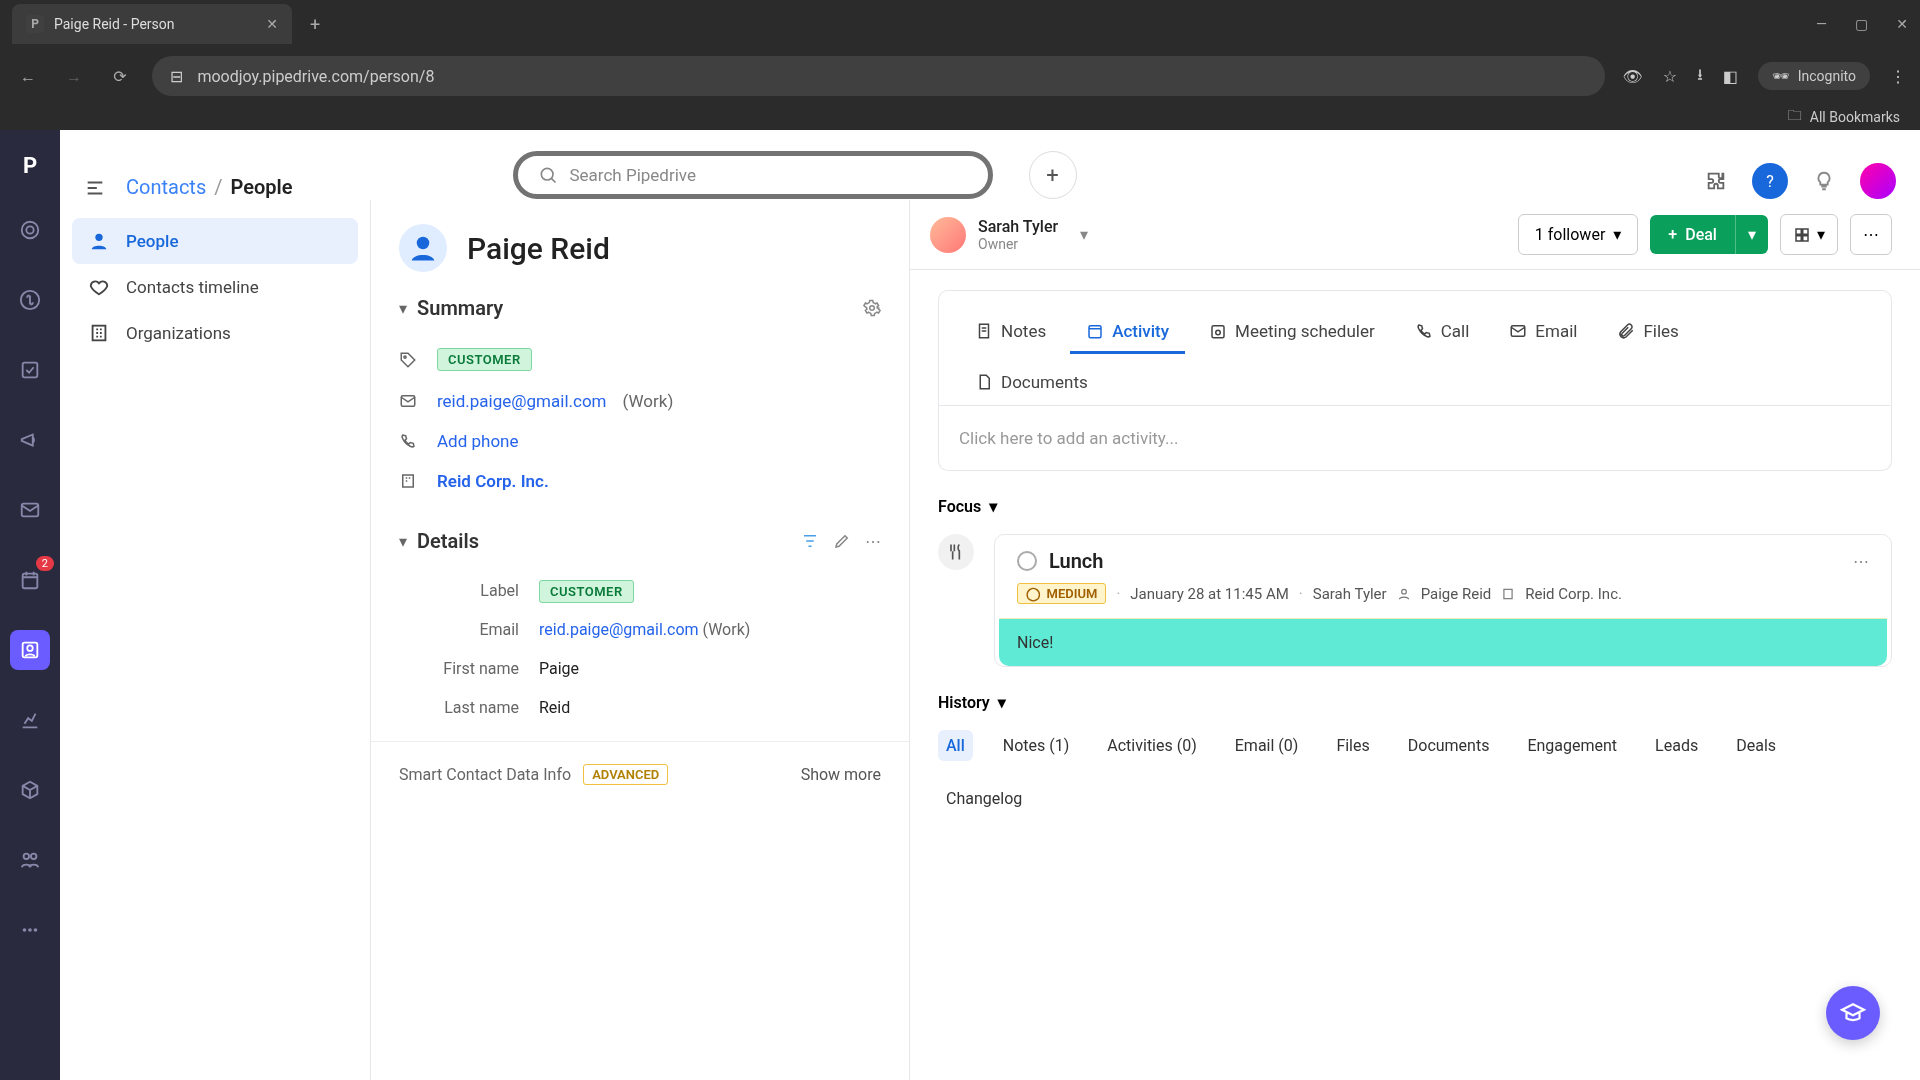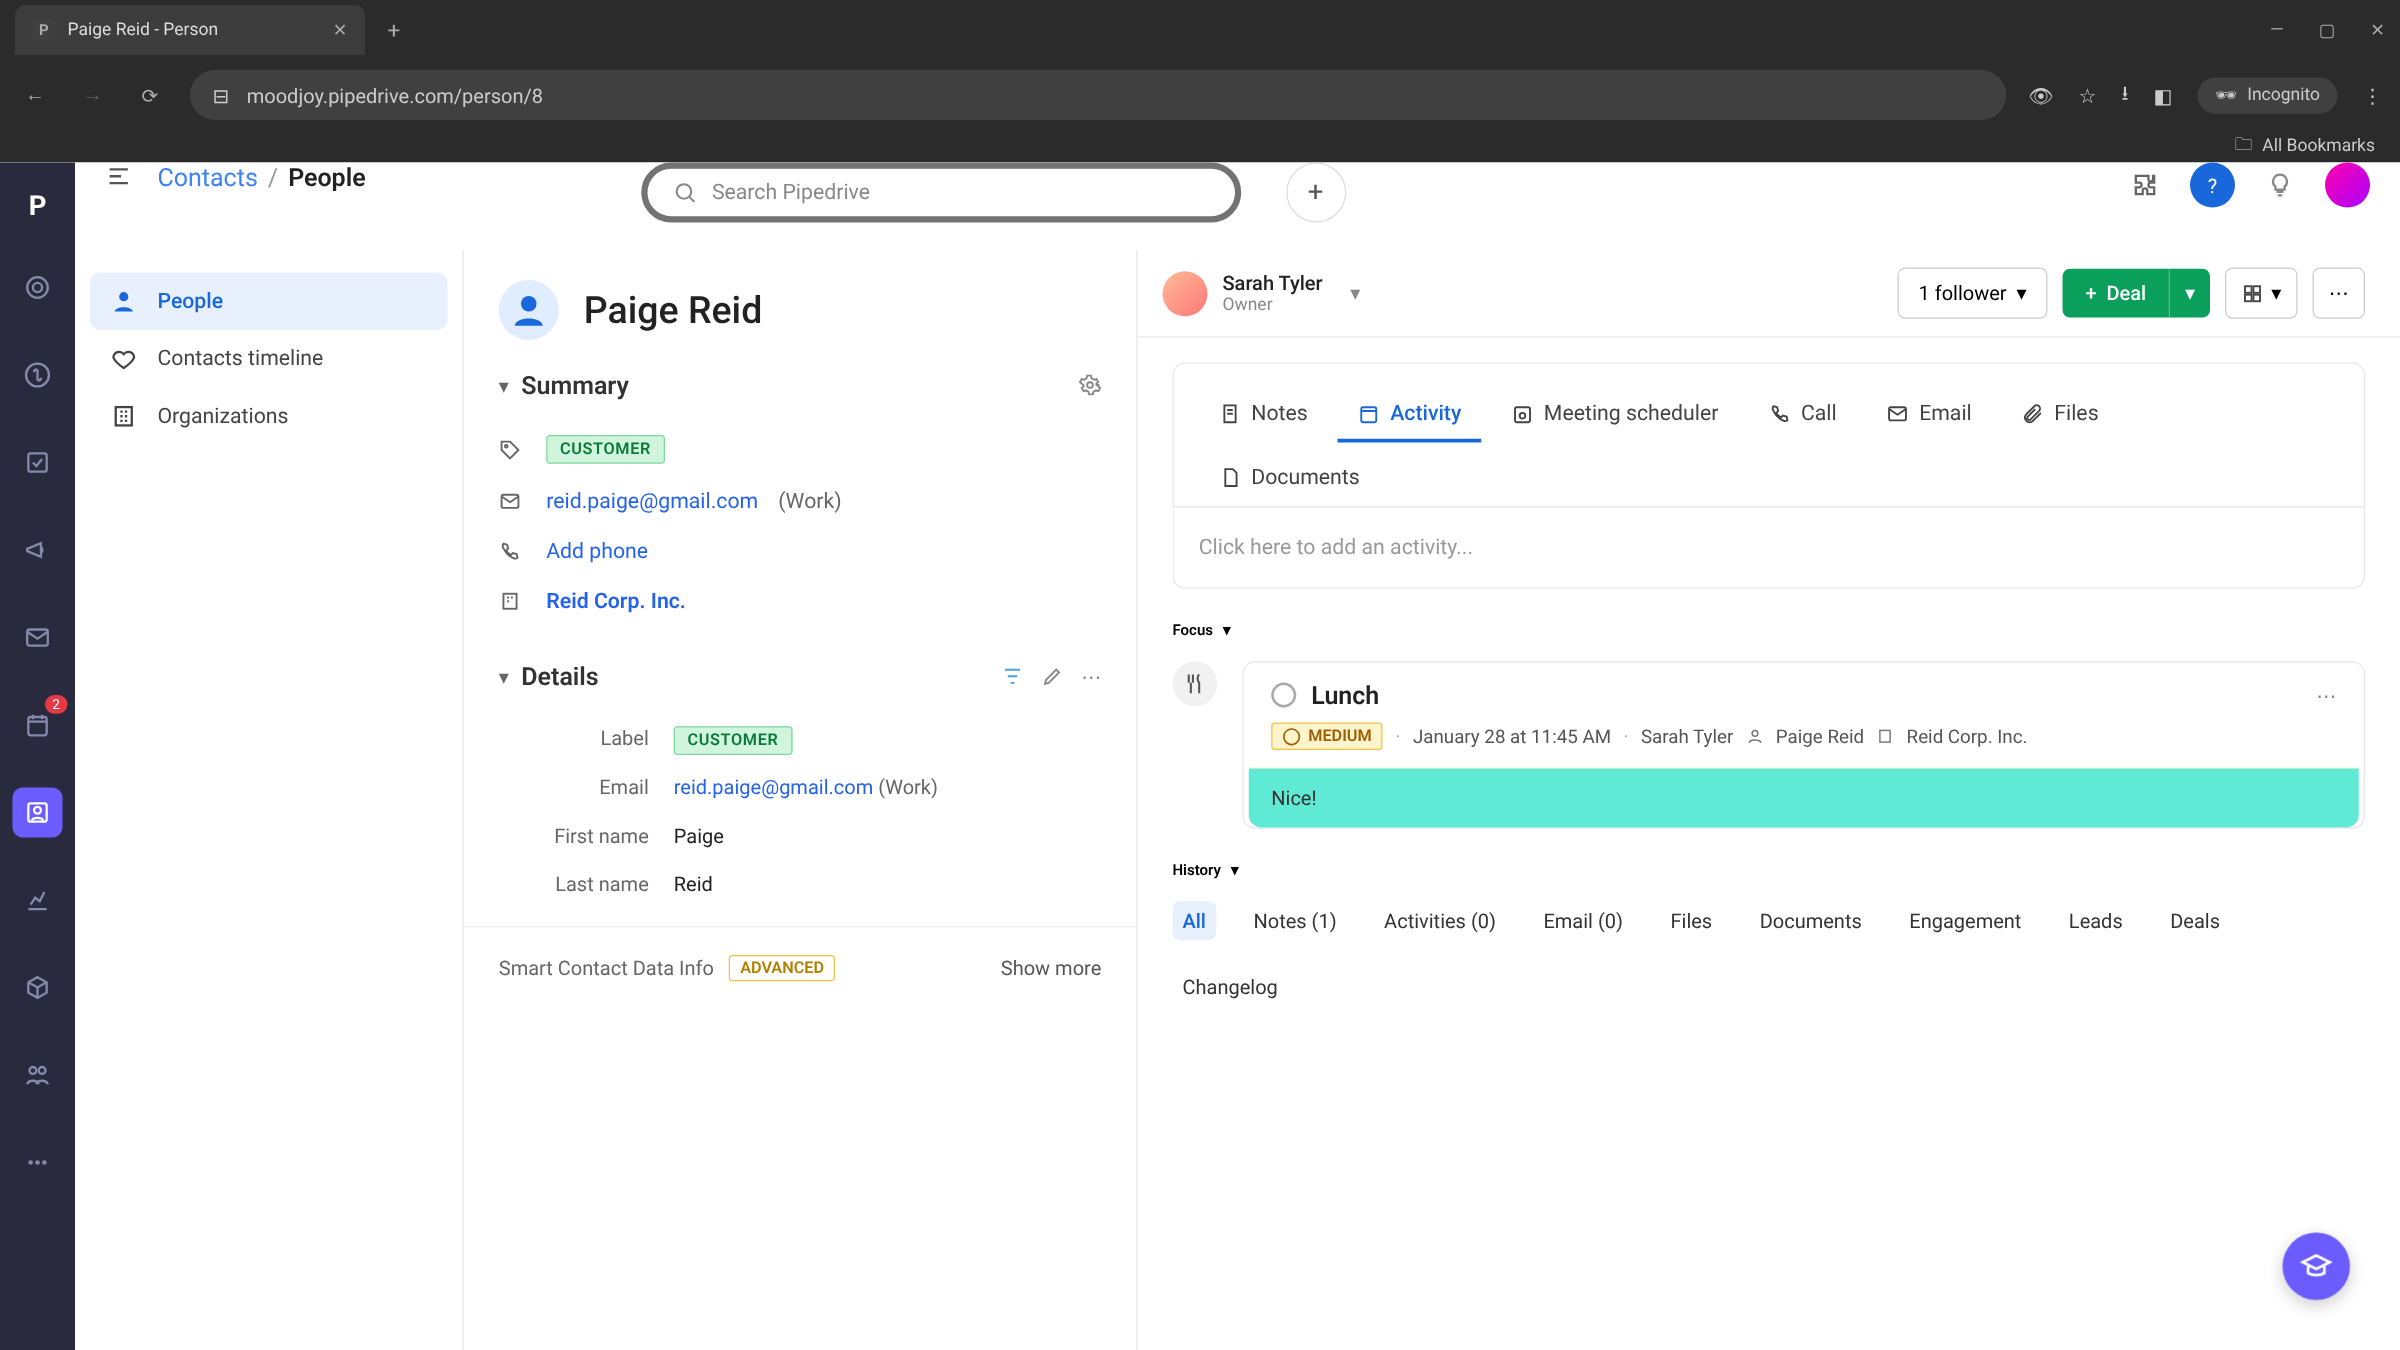--- a/index.html
+++ b/index.html
@@ -28,21 +28,21 @@
 .app { display: flex; height: calc(1080px - 130px); background: #fff; }
 
 .rail { width: 60px; background: #2a2a3e; display: flex; flex-direction: column; align-items: center; padding-top: 20px; gap: 30px; }
 .rail-logo { width: 30px; height: 30px; display: flex; align-items: center; justify-content: center; color: #fff; font-size: 22px; font-weight: bold; }
 .rail-item { width: 40px; height: 40px; display: flex; align-items: center; justify-content: center; color: #8888aa; cursor: pointer; border-radius: 8px; position: relative; }
 .rail-item.active { background: #6b5cff; color: #fff; }
 .rail-badge { position: absolute; top: -4px; right: -4px; background: #e63946; color: #fff; border-radius: 10px; font-size: 11px; padding: 1px 6px; }
 
 .app-main { flex: 1; display: flex; flex-direction: column; }
 
-.topbar { height: 70px; display: flex; align-items: flex-start; padding: 0 24px; gap: 20px; border-bottom: 1px solid transparent; }
+.topbar { height: 70px; display: flex; align-items: flex-end; padding: 0 24px; gap: 20px; border-bottom: 1px solid transparent; }
 .hamburger { cursor: pointer; color: #555; }
 .breadcrumb { font-size: 20px; display: flex; gap: 8px; align-items: center; }
 .breadcrumb a { color: #3b82f6; text-decoration: none; }
 .breadcrumb .sep { color: #999; }
 .breadcrumb .current { color: #222; font-weight: 600; }
 
 .search-pill { margin-left: 200px; width: 480px; height: 48px; border: 5px solid #737373; border-radius: 28px; display: flex; align-items: center; padding: 0 20px; gap: 12px; color: #888; font-size: 17px; }
 .add-btn { width: 48px; height: 48px; border: 1px solid #ddd; border-radius: 50%; display: flex; align-items: center; justify-content: center; color: #555; font-size: 22px; cursor: pointer; margin-left: 16px; }
 .topbar-right { margin-left: auto; display: flex; align-items: center; gap: 18px; }
 .topbar-icon { width: 36px; height: 36px; border-radius: 50%; display: flex; align-items: center; justify-content: center; cursor: pointer; }
@@ -106,21 +106,21 @@
 
 .right-wrapper { flex: 1; display: flex; flex-direction: column; }
 
 .tabs { display: flex; gap: 8px; padding: 20px 20px 0; flex-wrap: wrap; border: 1px solid #e5e7eb; border-radius: 10px 10px 0 0; background: #fff; }
 .tab-item { display: flex; align-items: center; gap: 8px; padding: 10px 16px; font-size: 17px; color: #444; cursor: pointer; border-bottom: 3px solid transparent; }
 .tab-item.active { color: #1868db; border-bottom-color: #1868db; font-weight: 500; }
 
 .activity-input { border: 1px solid #e5e7eb; border-top: none; border-radius: 0 0 10px 10px; padding: 22px 20px; color: #999; font-size: 17px; cursor: text; }
 
 .section-mini { margin-top: 26px; }
-.section-mini-header { font-size: 12px; font-weight: 600; display: flex; align-items: center; gap: 8px; margin-bottom: 18px; }
+.section-mini-header { font-size: 16px; font-weight: 600; display: flex; align-items: center; gap: 8px; margin-bottom: 18px; }
 
 .activity-card { display: flex; gap: 20px; }
 .activity-type-icon { width: 36px; height: 36px; background: #f1f1f1; border-radius: 50%; display: flex; align-items: center; justify-content: center; color: #555; }
 .activity-body { flex: 1; border: 1px solid #e5e7eb; border-radius: 10px; padding: 14px 22px 0; }
 .activity-title-row { display: flex; align-items: center; gap: 12px; }
 .activity-check { width: 20px; height: 20px; border: 2px solid #aaa; border-radius: 50%; }
 .activity-title { font-size: 20px; font-weight: 600; color: #222; }
 .activity-more { margin-left: auto; color: #888; cursor: pointer; }
 .activity-meta { display: flex; align-items: center; gap: 10px; font-size: 15px; color: #555; margin-top: 10px; flex-wrap: wrap; }
 .prio-chip { background: #fff4cc; border: 1px solid #f0c040; color: #a06000; padding: 2px 8px; border-radius: 3px; font-size: 13px; font-weight: 600; display: inline-flex; gap: 6px; align-items: center; }

